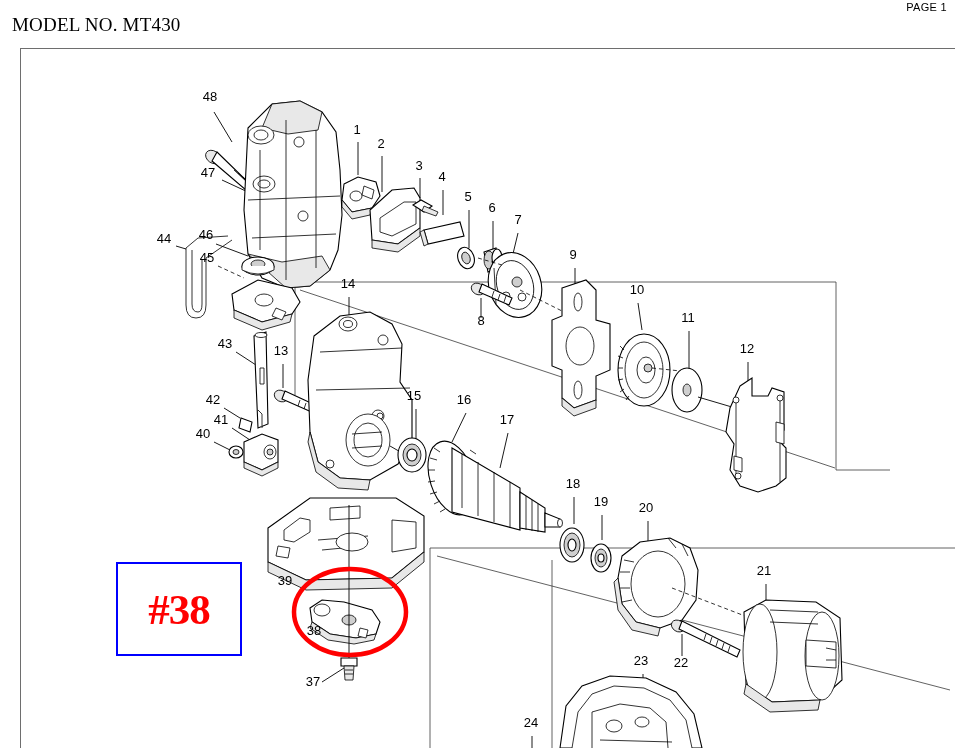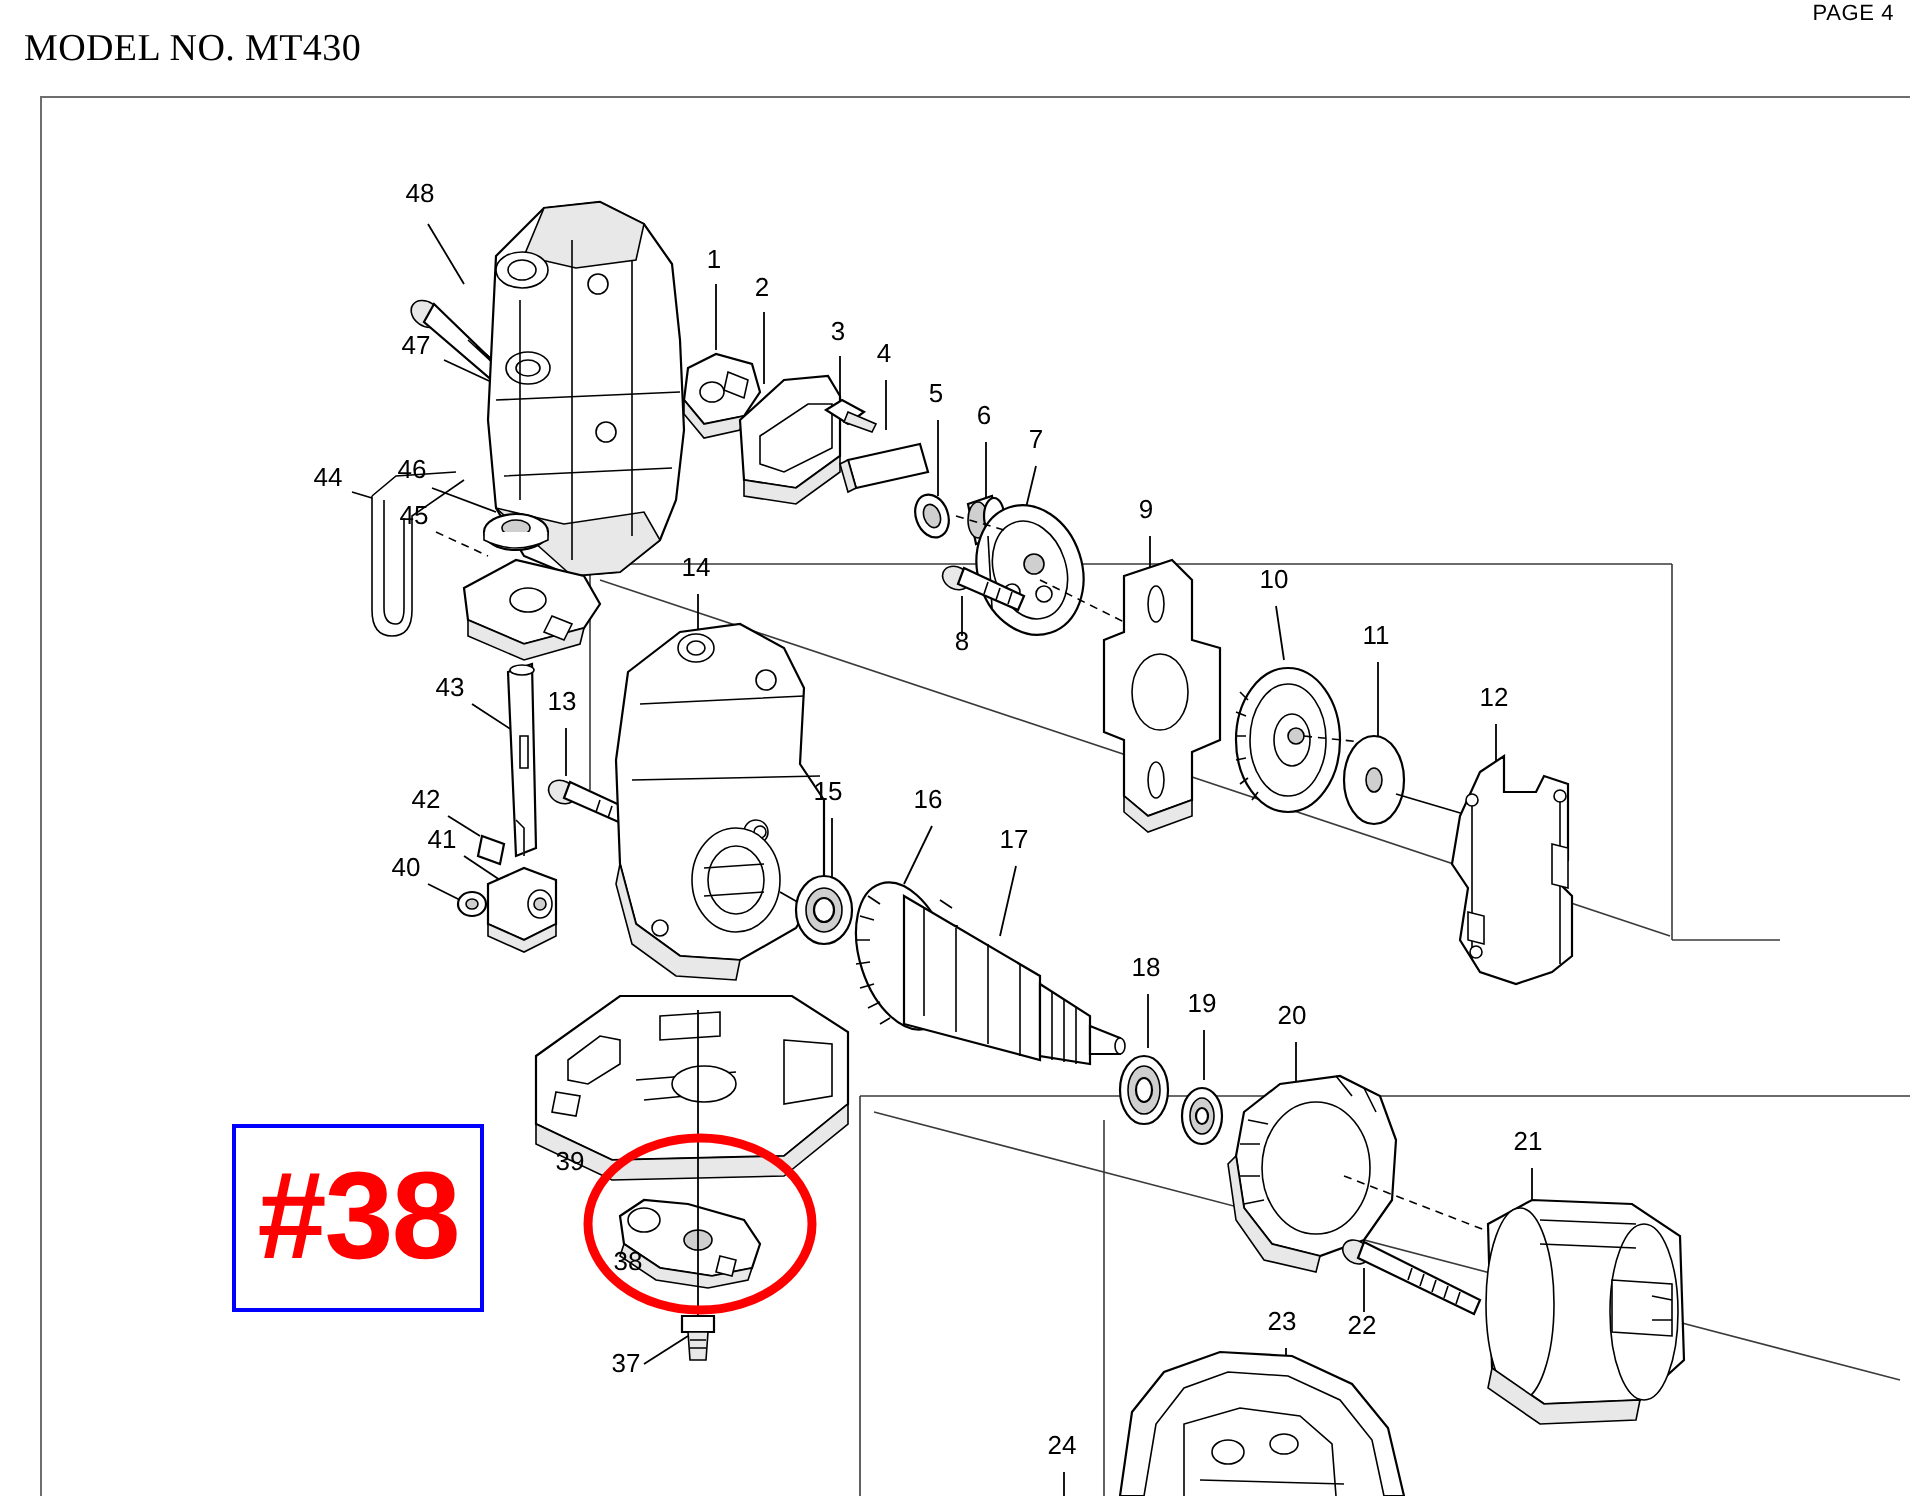--- a/index.html
+++ b/index.html
@@ -70,40 +70,40 @@
     height: 94px;
     border: 2px solid #0000ff;
     box-sizing: border-box;
     background: #ffffff;
     display: flex;
     align-items: center;
     justify-content: center;
   }
   #callout-text {
     color: #ff0000;
-    font-size: 62px;
+    font-size: 43px;
     font-weight: bold;
-    font-family: Liberation Sans, sans-serif;
+    font-family: Liberation Serif, serif;
     letter-spacing: -1px;
     line-height: 1;
   }
 
   .num { font-size: 13px; fill: #000; font-family: "Liberation Sans", sans-serif; }
   .lead { stroke: #000; stroke-width: 0.9; fill: none; }
   .divider { stroke: #3a3a3a; stroke-width: 0.8; fill: none; }
   .pt { stroke: #000; stroke-width: 1.1; fill: #ffffff; }
   .pt-d { stroke: #000; stroke-width: 0.8; fill: #ffffff; }
   .pt-sh { stroke: #000; stroke-width: 0.8; fill: #e8e8e8; }
   .pt-dk { stroke: #000; stroke-width: 0.8; fill: #cfcfcf; }
   .dashlead { stroke: #000; stroke-width: 0.8; fill: none; stroke-dasharray: 4 3; }
 </style>
 </head>
 <body>
 
-<div id="page-label">PAGE 4</div>
+<div id="page-label">PAGE 1</div>
 <div id="model-title">MODEL NO. MT430</div>
 
 <div id="diagram-frame"></div>
 
 <svg id="drawing" viewBox="0 0 955 748" xmlns="http://www.w3.org/2000/svg">
 
   <g>
     <path class="divider" d="M295,282 L295,395"></path>
     <path class="divider" d="M295,282 L836,282"></path>
     <path class="divider" d="M300,290 L835,468"></path>

